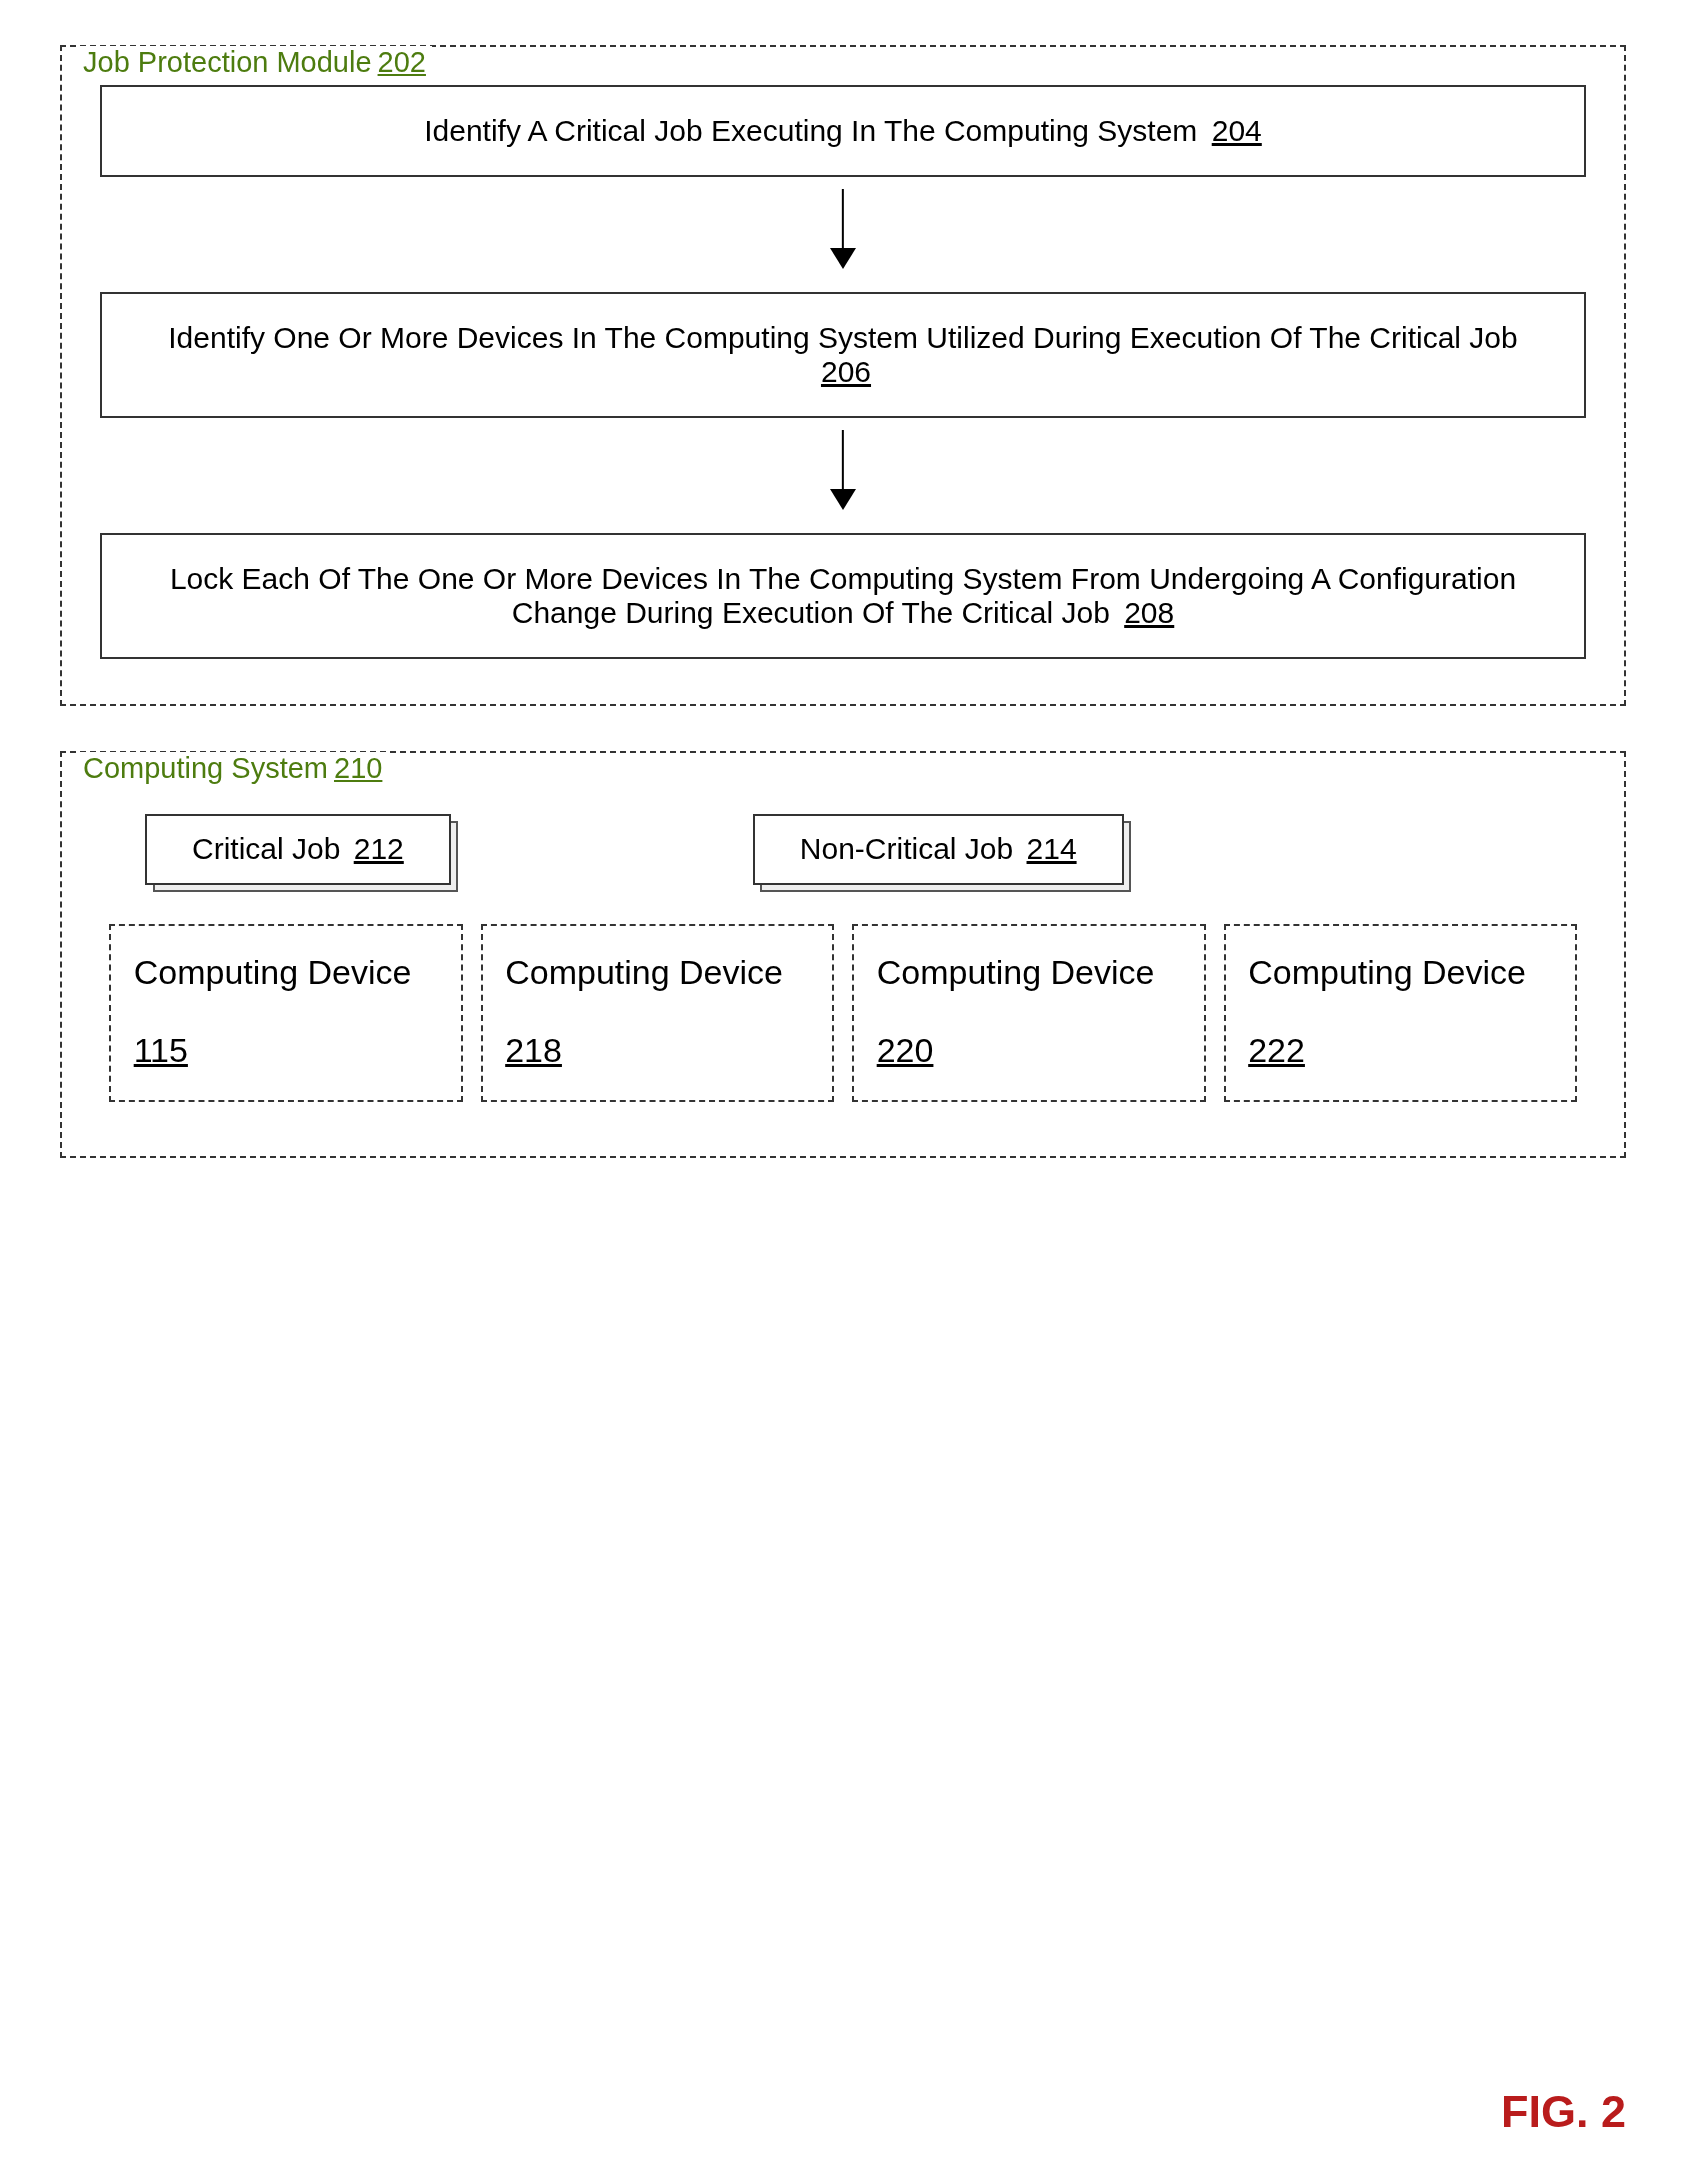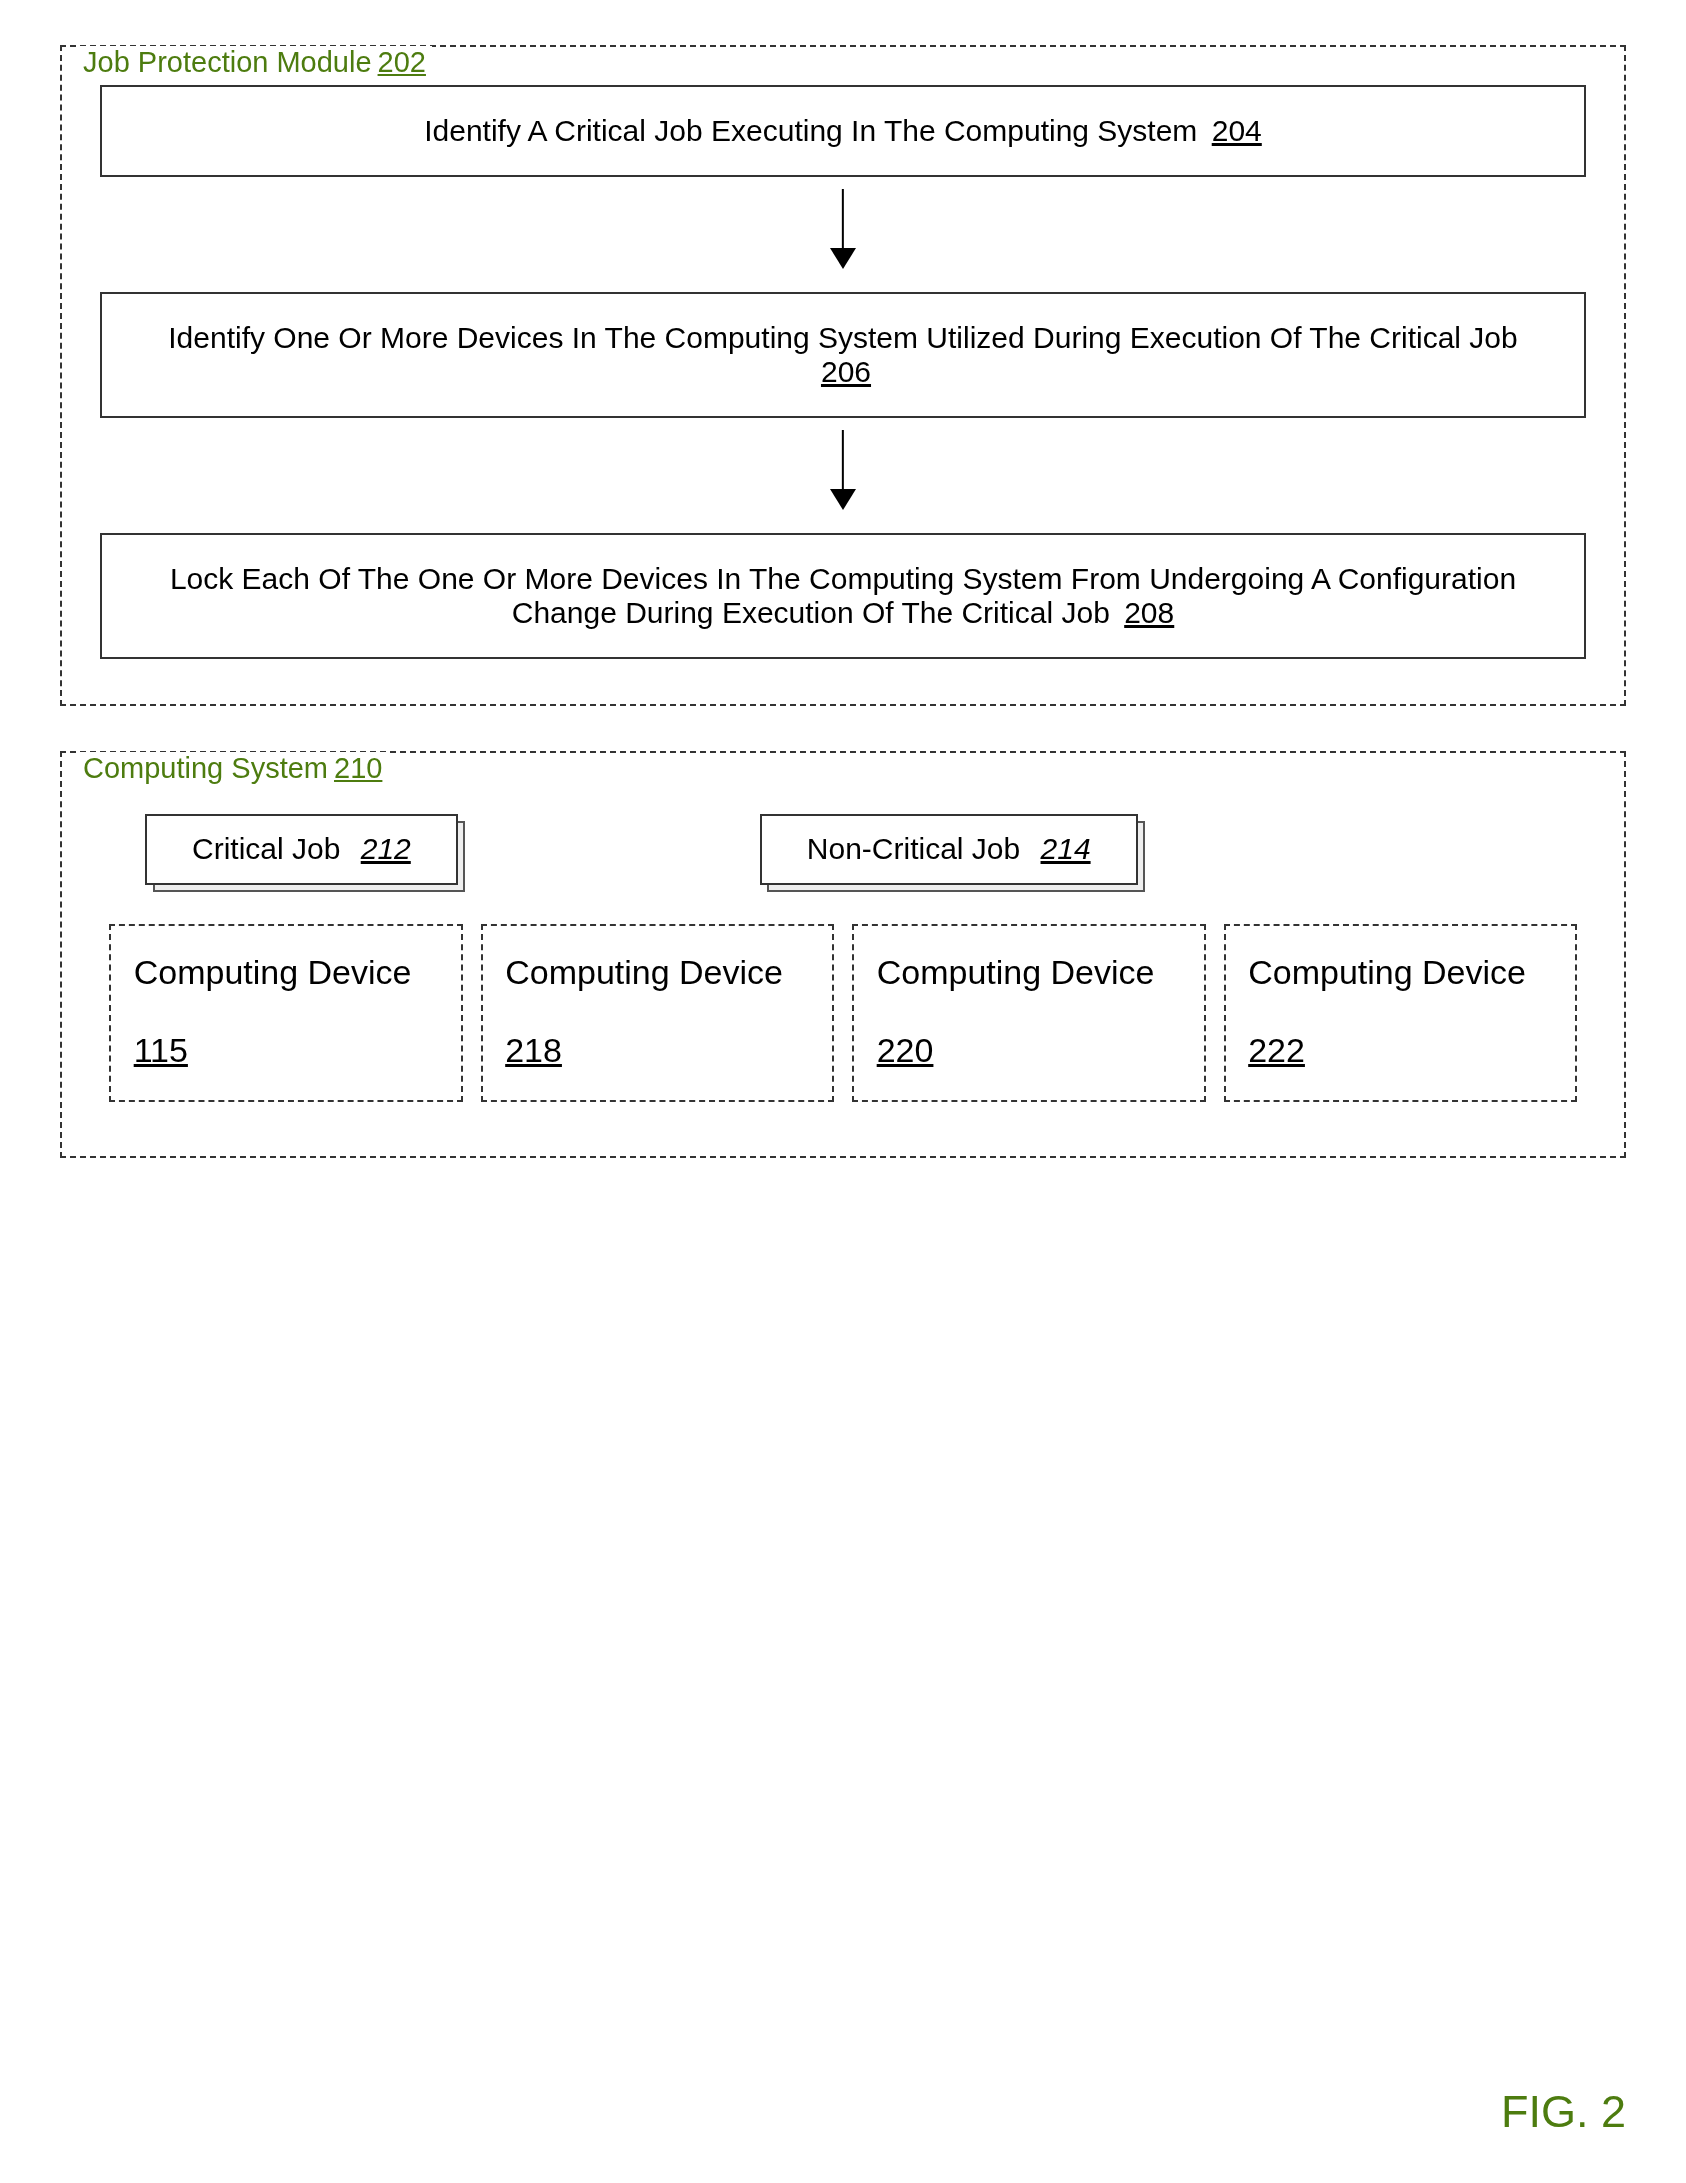--- a/index.html
+++ b/index.html
@@ -137,22 +137,21 @@
       padding: 16.6px 45px;
       font-size: 30px;
       background: #fff;
       position: relative;
       z-index: 1;
       white-space: nowrap;
     }
 
     .job-box .ref-num {
       text-decoration: underline;
-      margin-left: 12px;
-      font-style: italic;
+      margin-left: 5px;
     }
 
     .devices-row {
       display: flex;
       flex-direction: row;
       gap: 0;
       margin-top: 30px;
       padding: 0;
     }
 
@@ -175,22 +174,22 @@
 
     .device-box .ref-num {
       text-decoration: underline;
     }
 
     .fig-label {
       position: absolute;
       bottom: 45px;
       right: 60px;
       font-size: 45px;
-      font-weight: normal;
-      color: #4d7c0f;
+      font-weight: bold;
+      color: #b91c1c;
     }
   </style>
 </head>
 <body>
 
 <div class="page-content">
 
   <div class="dashed-box">
     <span class="dashed-box-label">
       <span>Job Protection Module</span><span class="ref-num">202</span>

